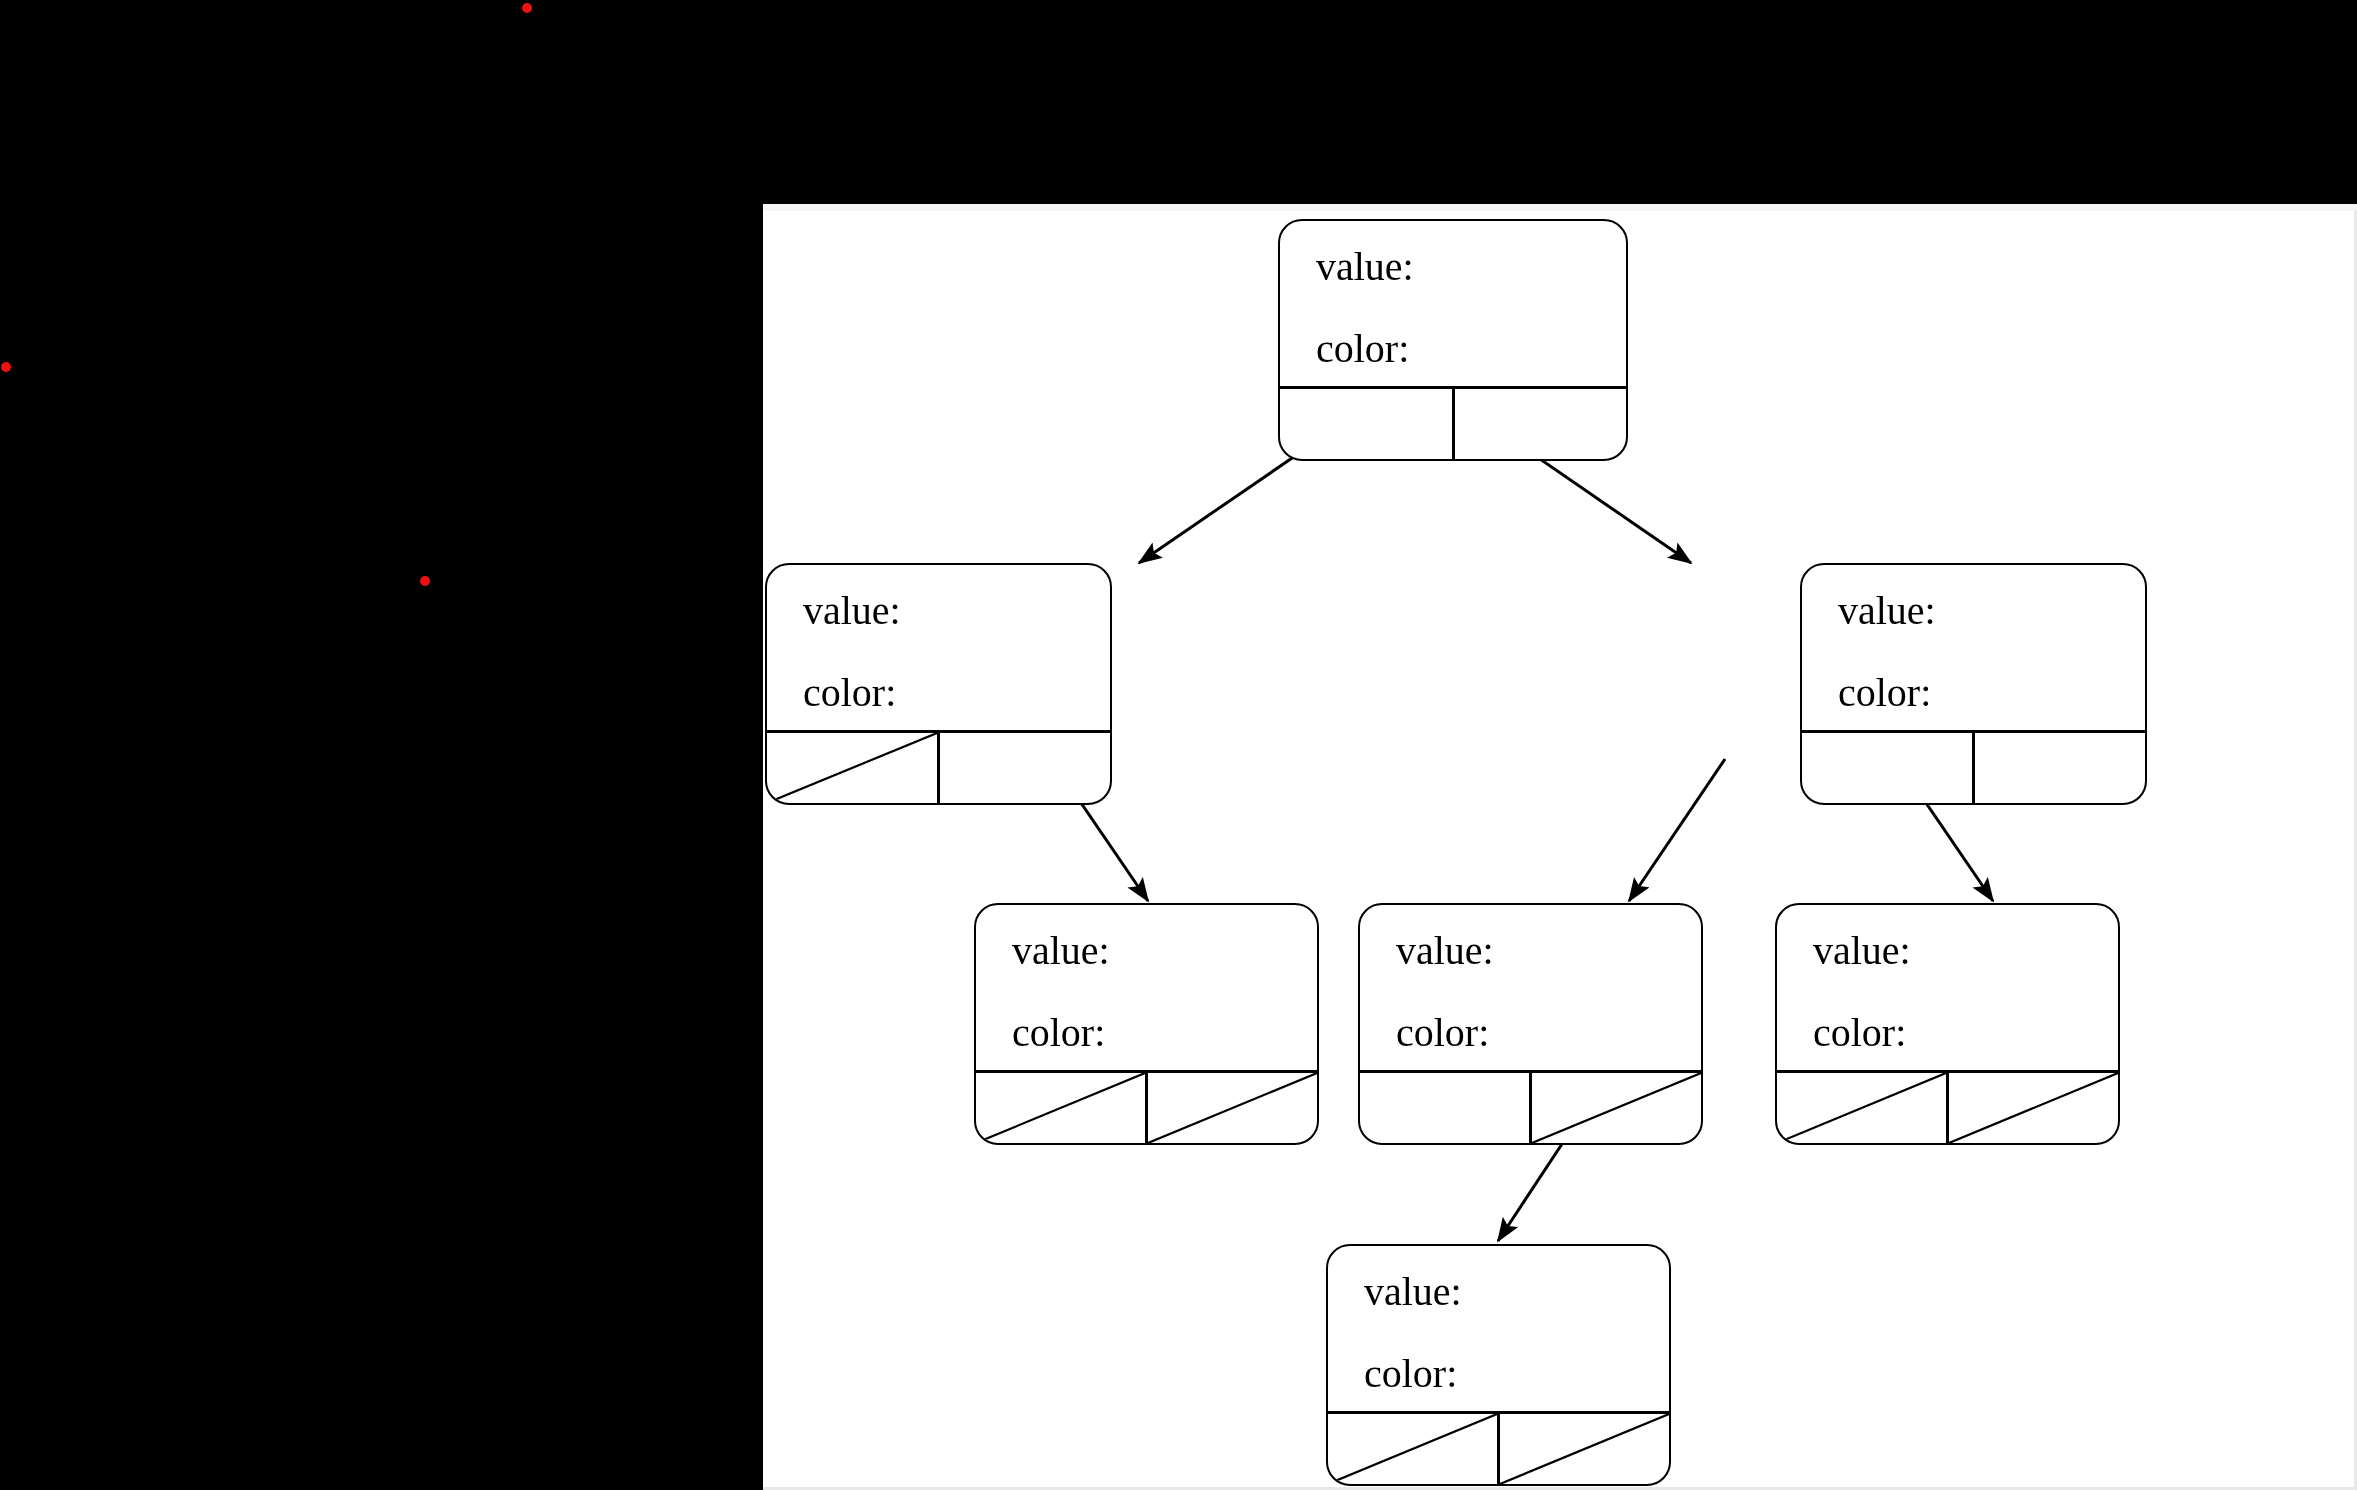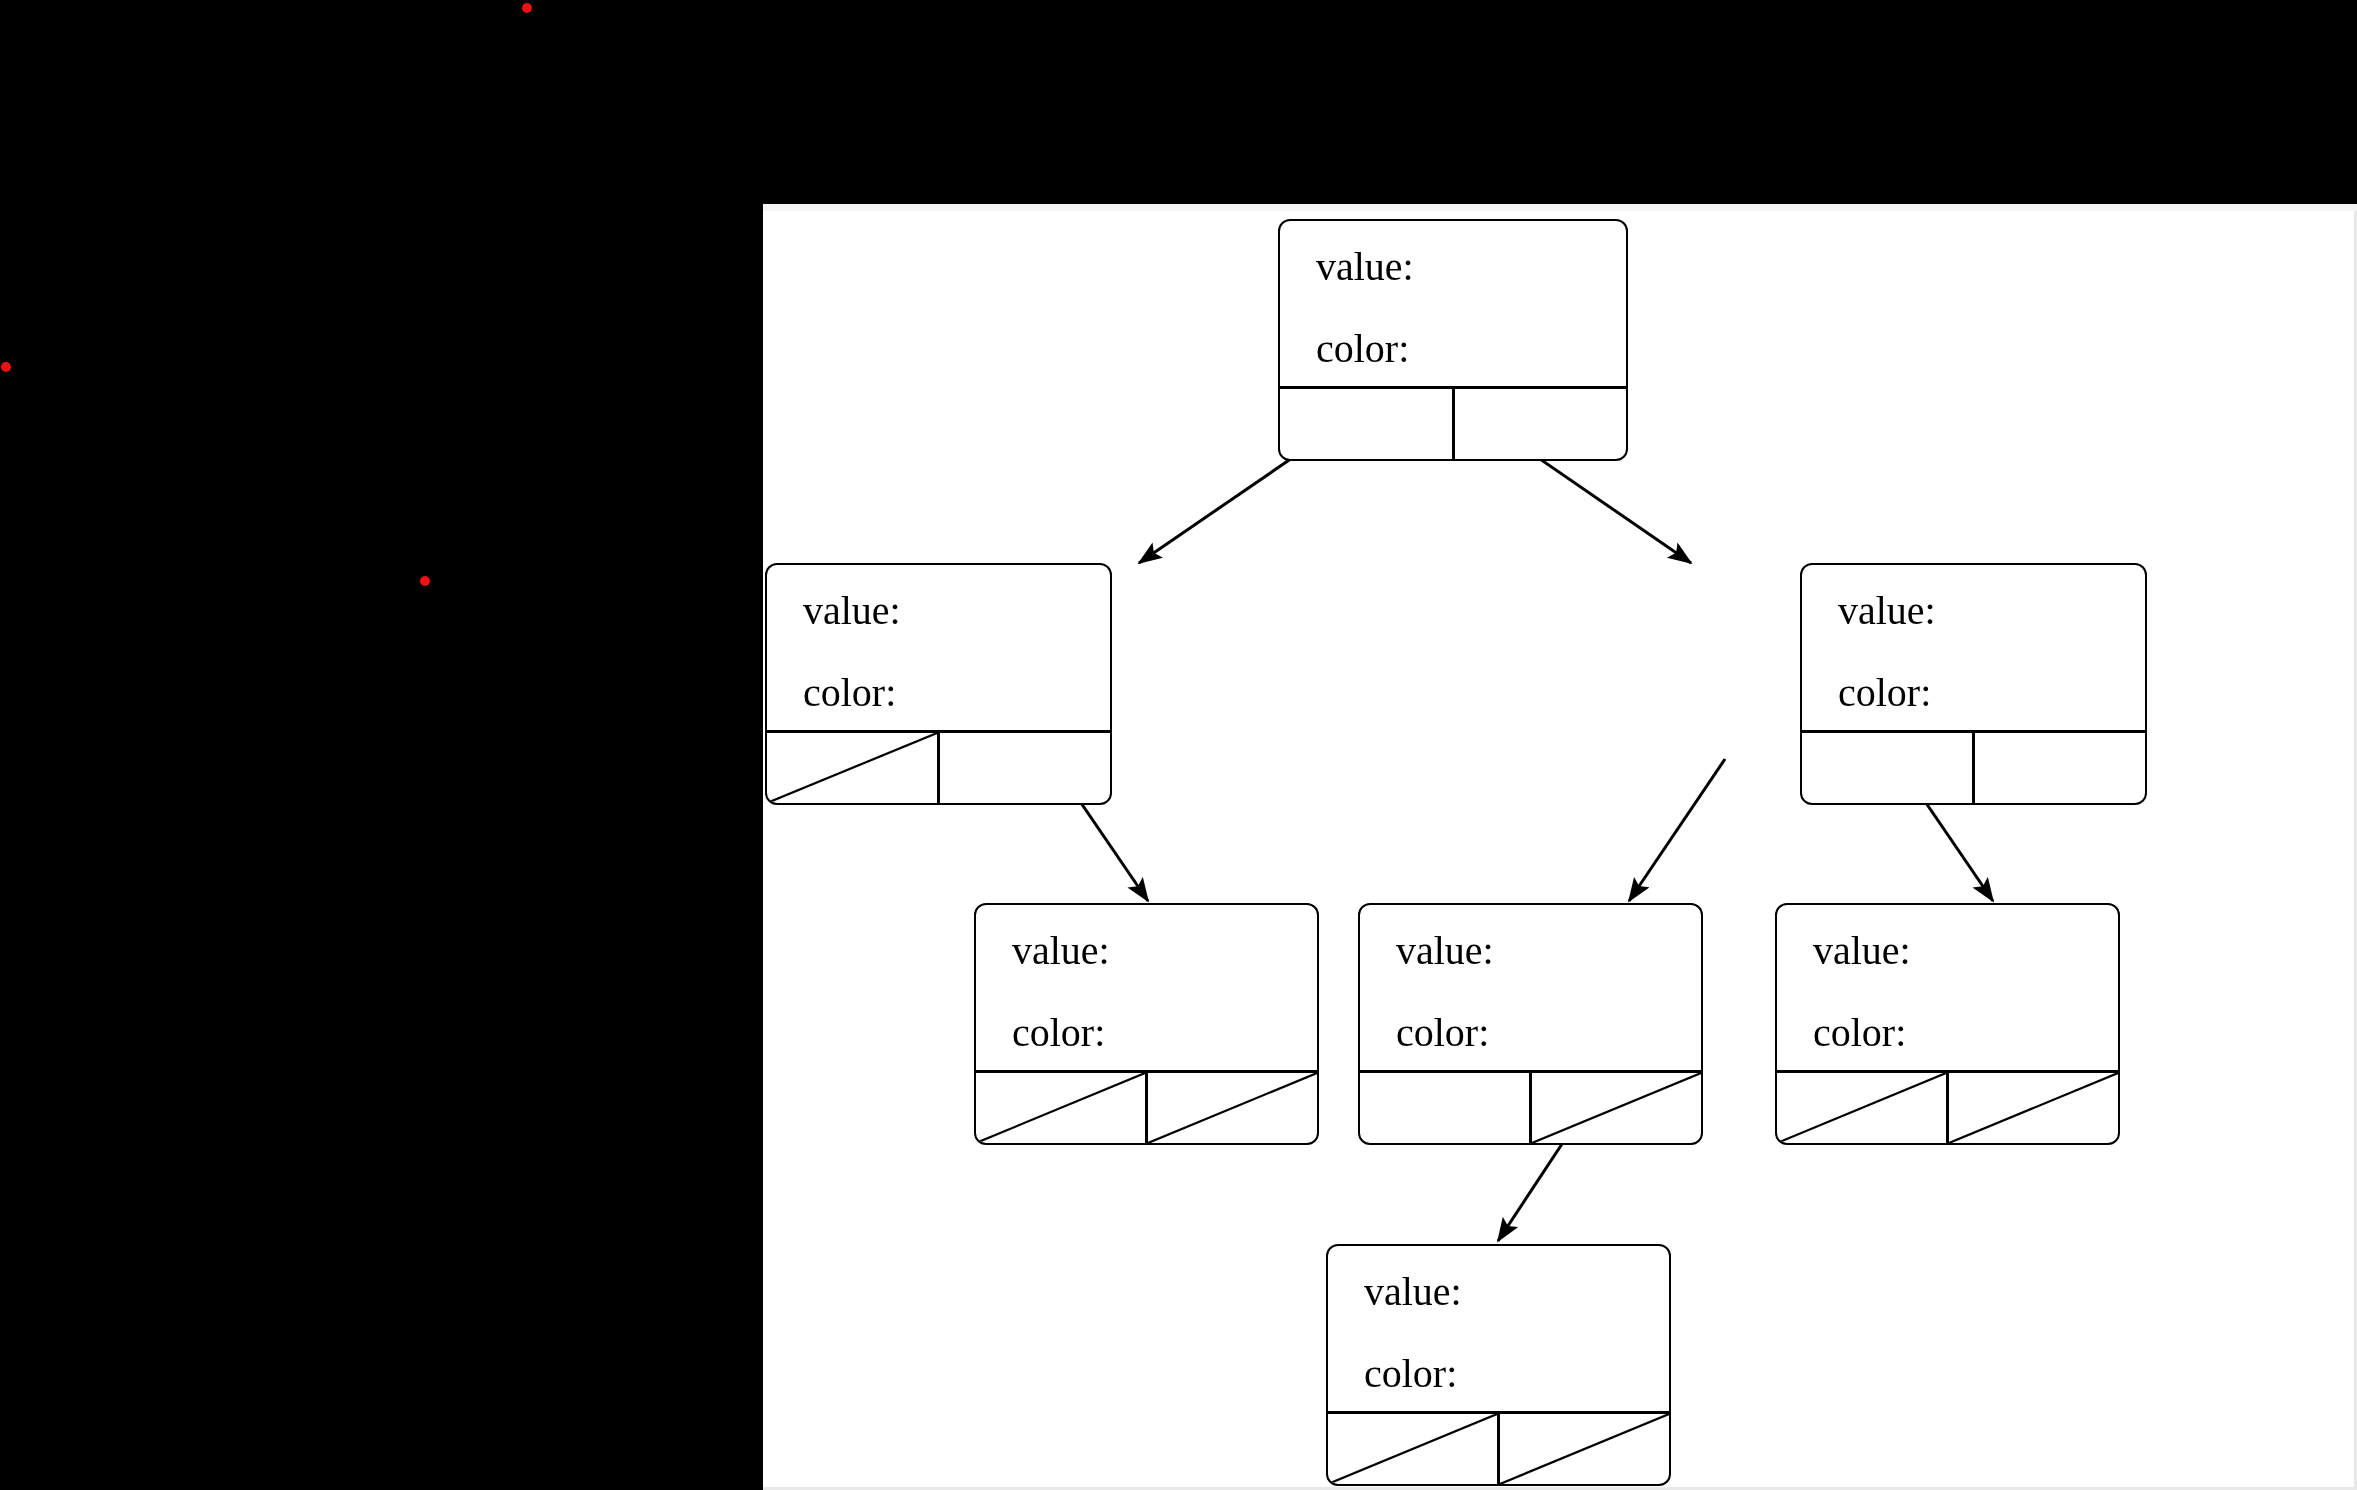--- a/index.html
+++ b/index.html
@@ -71,21 +71,21 @@
     height: 1286px;
     pointer-events: none;
   }
 
   
   .tree-node {
     position: absolute;
     box-sizing: border-box;
     background: #ffffff;
     border: 2px solid #000000;
-    border-radius: 12px;
+    border-radius: 24px;
     overflow: hidden;
   }
   .node-fields {
     padding: 26px 0 0 36px;
     height: 172px;
     box-sizing: border-box;
   }
   .node-field {
     font-size: 40px;
     line-height: 1.0;

